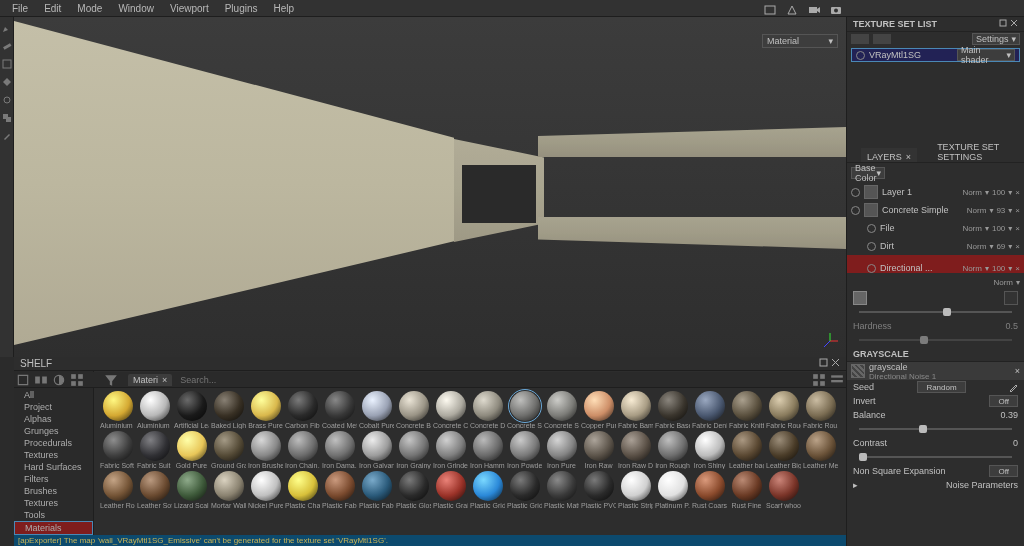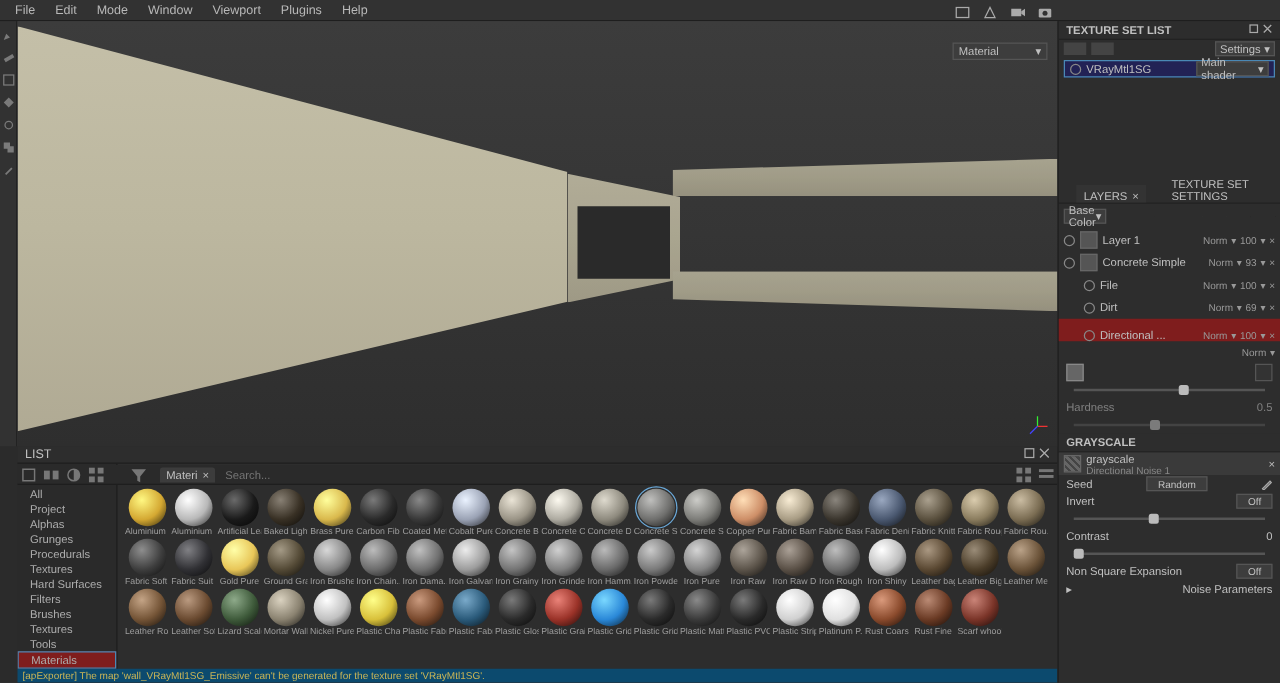--- a/index.html
+++ b/index.html
@@ -126,21 +126,21 @@
     </svg>
 </div>
 
 <div class="mat-dd">
   <span>Material</span>
   <span>▾</span>
 </div>
 
 <div class="shelf">
   <div class="shelf-hdr">
-    <span>LIST</span>
+    <span>SHELF</span>
     <span><svg width="9" height="9" viewBox="0 0 9 9">
           <rect x="1" y="1" width="7" height="7" fill="none" stroke="#aaa"></rect>
         </svg>
     <svg width="9" height="9" viewBox="0 0 9 9">
           <path d="M1 1l7 7M8 1l-7 7" stroke="#aaa"></path>
         </svg></span>
   </div>
   <div class="shelf-toolbar">
     <svg class="ico" viewBox="0 0 12 12">
         <path d="M2 2h8v8h-8z" fill="none" stroke="#aaa"></path>
@@ -615,20 +615,24 @@
         <path d="M1 8l6-6 1 1-6 6z" stroke="#aaa" fill="none"></path>
       </svg>
     </div>
   <div class="prop-row">
       <span>Invert</span>
       <div class="btn">
         <span>Off</span>
       </div>
     </div>
   <div class="prop-row">
+      <span>Balance</span>
+      <span>0.39</span>
+    </div>
+  <div class="prop-row">
       <div class="slider">
         <div class="h" style="left:39%"></div>
       </div>
     </div>
   <div class="prop-row">
       <span>Contrast</span>
       <span>0</span>
     </div>
   <div class="prop-row">
       <div class="slider">

